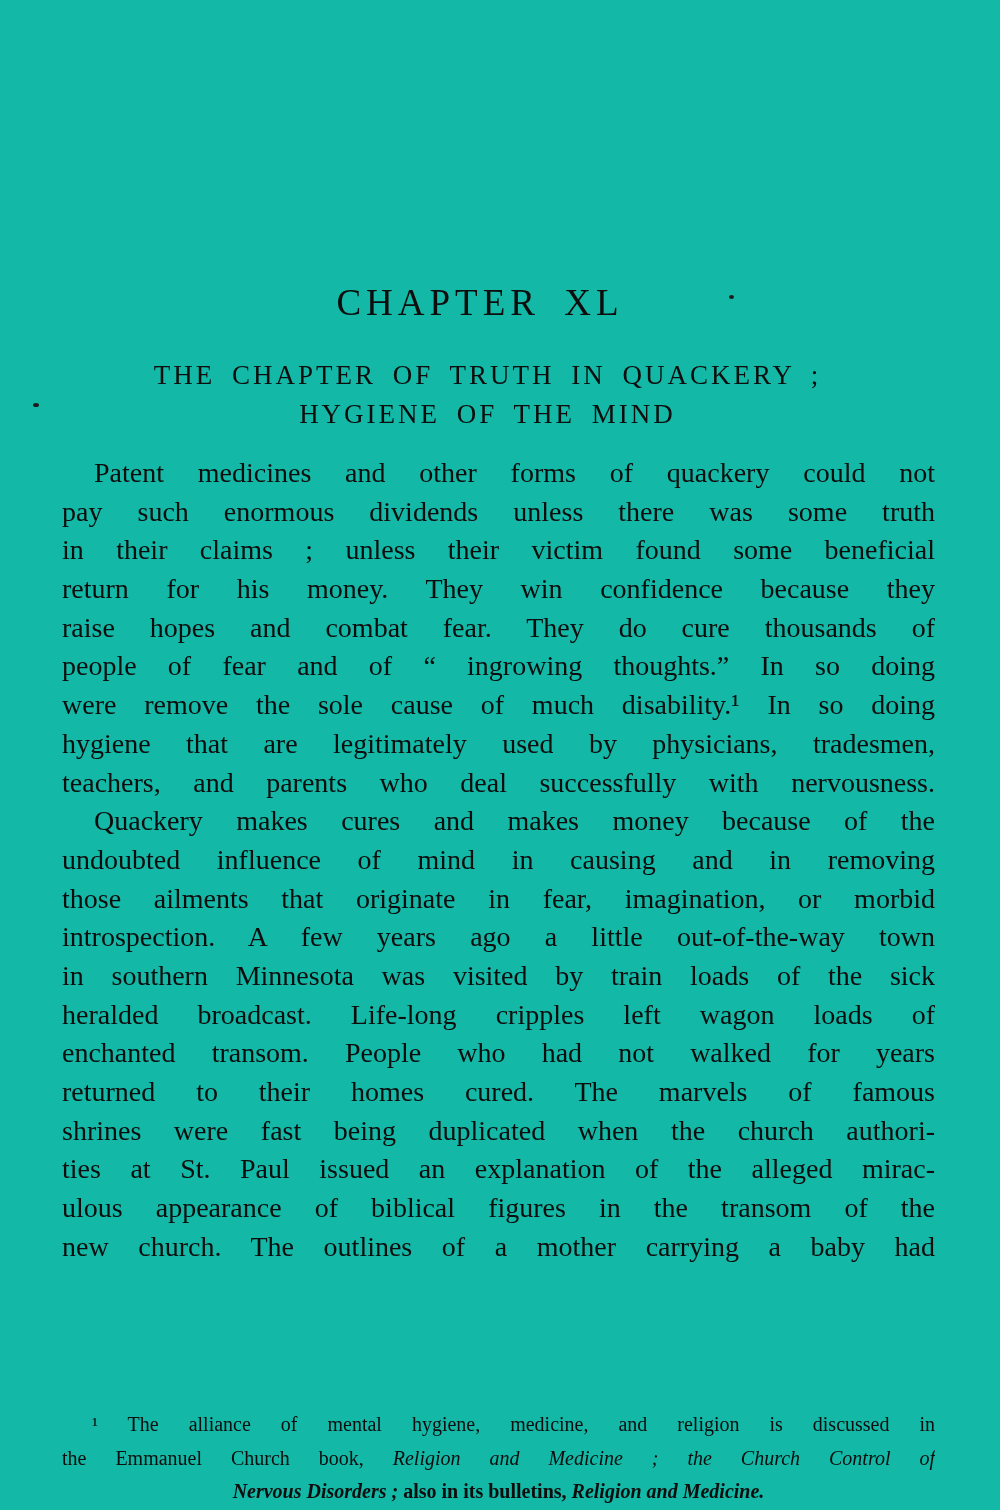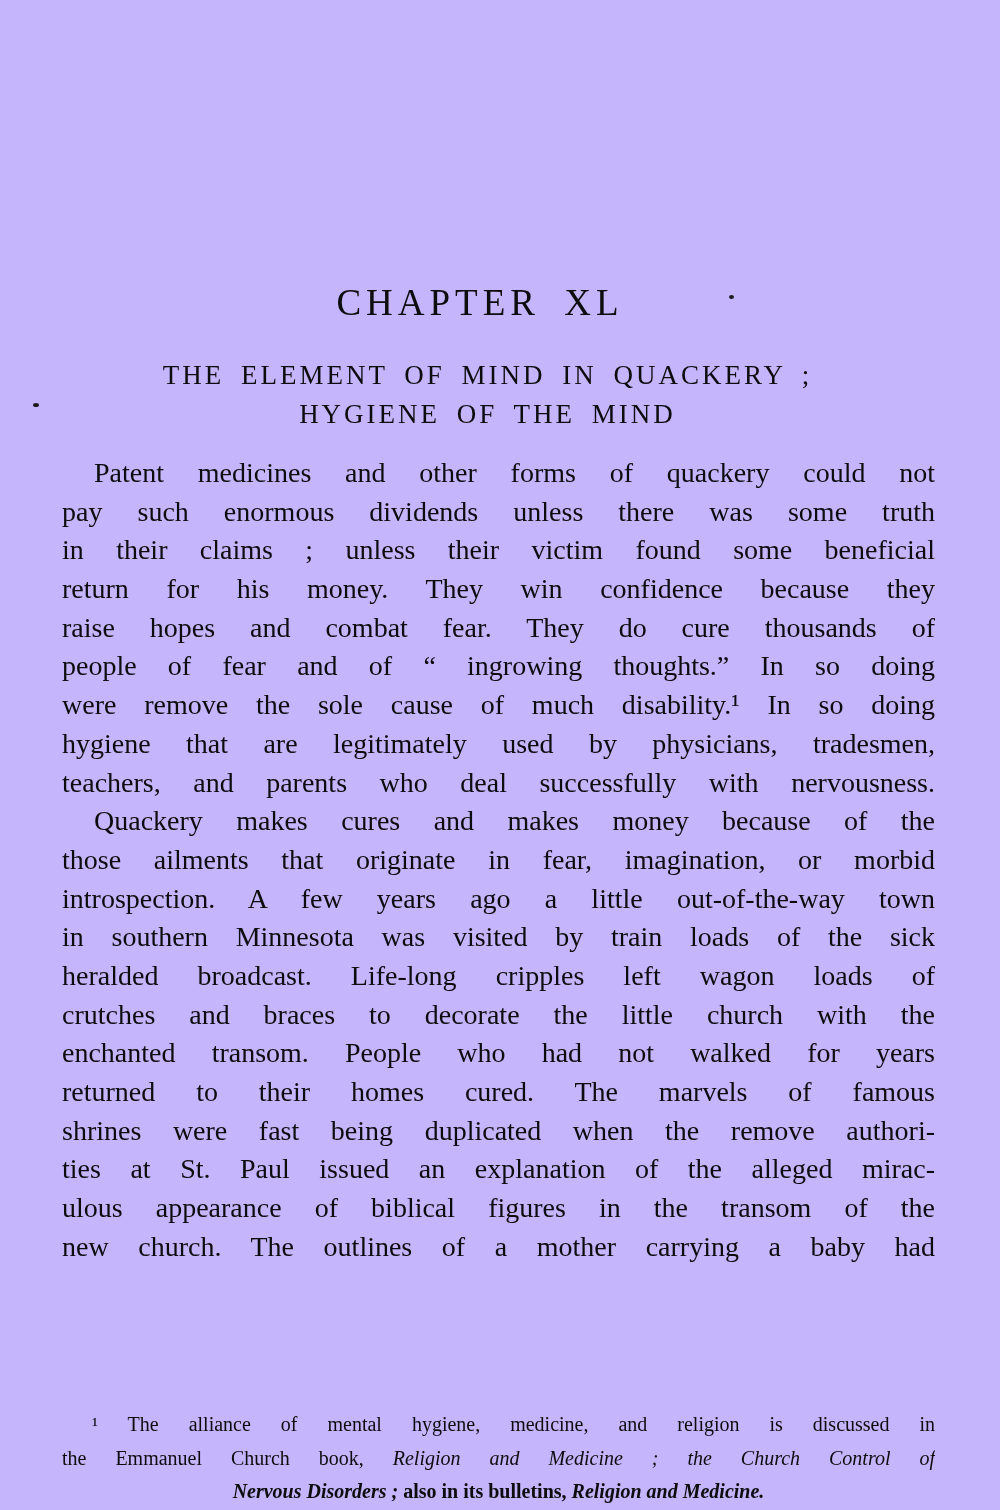--- a/index.html
+++ b/index.html
@@ -4,21 +4,21 @@
 <style>
   html, body {
     margin: 0;
     padding: 0;
     background: #e8e8e8;
   }
   .page {
     position: relative;
     width: 1000px;
     height: 1510px;
-    background: #c4b5fd;
+    background: #14b8a6;
     color: #0d0d0d;
     font-family: "Liberation Serif", "DejaVu Serif", serif;
     overflow: hidden;
   }
   .chapter {
     position: absolute;
     top: 281px;
     left: 0;
     width: 960px;
     margin: 0;
@@ -91,46 +91,46 @@
 <body>
 
 <div class="page">
 
   <div class="speck speck1"></div>
   <div class="speck speck2"></div>
 
   <h1 class="chapter">CHAPTER XL</h1>
 
   <h2 class="subtitle">
-    <span class="subline">THE ELEMENT OF MIND IN QUACKERY ;</span>
+    <span class="subline">THE CHAPTER OF TRUTH IN QUACKERY ;</span>
     <span class="subline">HYGIENE OF THE MIND</span>
   </h2>
 
   <div class="bodytext">
     <div class="para">
         <div class="line"><span>Patent medicines and other forms of quackery could not</span></div>
         <div class="line"><span>pay such enormous dividends unless there was some truth</span></div>
         <div class="line"><span>in their claims ; unless their victim found some beneficial</span></div>
         <div class="line"><span>return for his money. They win confidence because they</span></div>
         <div class="line"><span>raise hopes and combat fear. They do cure thousands of</span></div>
         <div class="line"><span>people of fear and of “ ingrowing thoughts.” In so doing</span></div>
         <div class="line"><span>were remove the sole cause of much disability.¹ In so doing</span></div>
         <div class="line"><span>hygiene that are legitimately used by physicians, tradesmen,</span></div>
         <div class="line"><span>teachers, and parents who deal successfully with nervousness.</span></div>
       </div>
     <div class="para">
         <div class="line"><span>Quackery makes cures and makes money because of the</span></div>
+        <div class="line"><span>undoubted influence of mind in causing and in removing</span></div>
         <div class="line"><span>those ailments that originate in fear, imagination, or morbid</span></div>
         <div class="line"><span>introspection. A few years ago a little out-of-the-way town</span></div>
         <div class="line"><span>in southern Minnesota was visited by train loads of the sick</span></div>
         <div class="line"><span>heralded broadcast. Life-long cripples left wagon loads of</span></div>
-        <div class="line"><span>crutches and braces to decorate the little church with the</span></div>
         <div class="line"><span>enchanted transom. People who had not walked for years</span></div>
         <div class="line"><span>returned to their homes cured. The marvels of famous</span></div>
-        <div class="line"><span>shrines were fast being duplicated when the remove authori-</span></div>
+        <div class="line"><span>shrines were fast being duplicated when the church authori-</span></div>
         <div class="line"><span>ties at St. Paul issued an explanation of the alleged mirac-</span></div>
         <div class="line"><span>ulous appearance of biblical figures in the transom of the</span></div>
         <div class="line"><span>new church. The outlines of a mother carrying a baby had</span></div>
       </div>
   </div>
 
   <div class="footnote">
       <div class="line"><span>¹ The alliance of mental hygiene, medicine, and religion is discussed in</span></div>
       <div class="line"><span>the Emmanuel Church book, </span><span class="italic">Religion and Medicine ; the Church Control of</span></div>
       <div class="line"><span class="italic">Nervous Disorders ;</span><span> also in its bulletins, </span><span class="italic">Religion and Medicine.</span></div>

